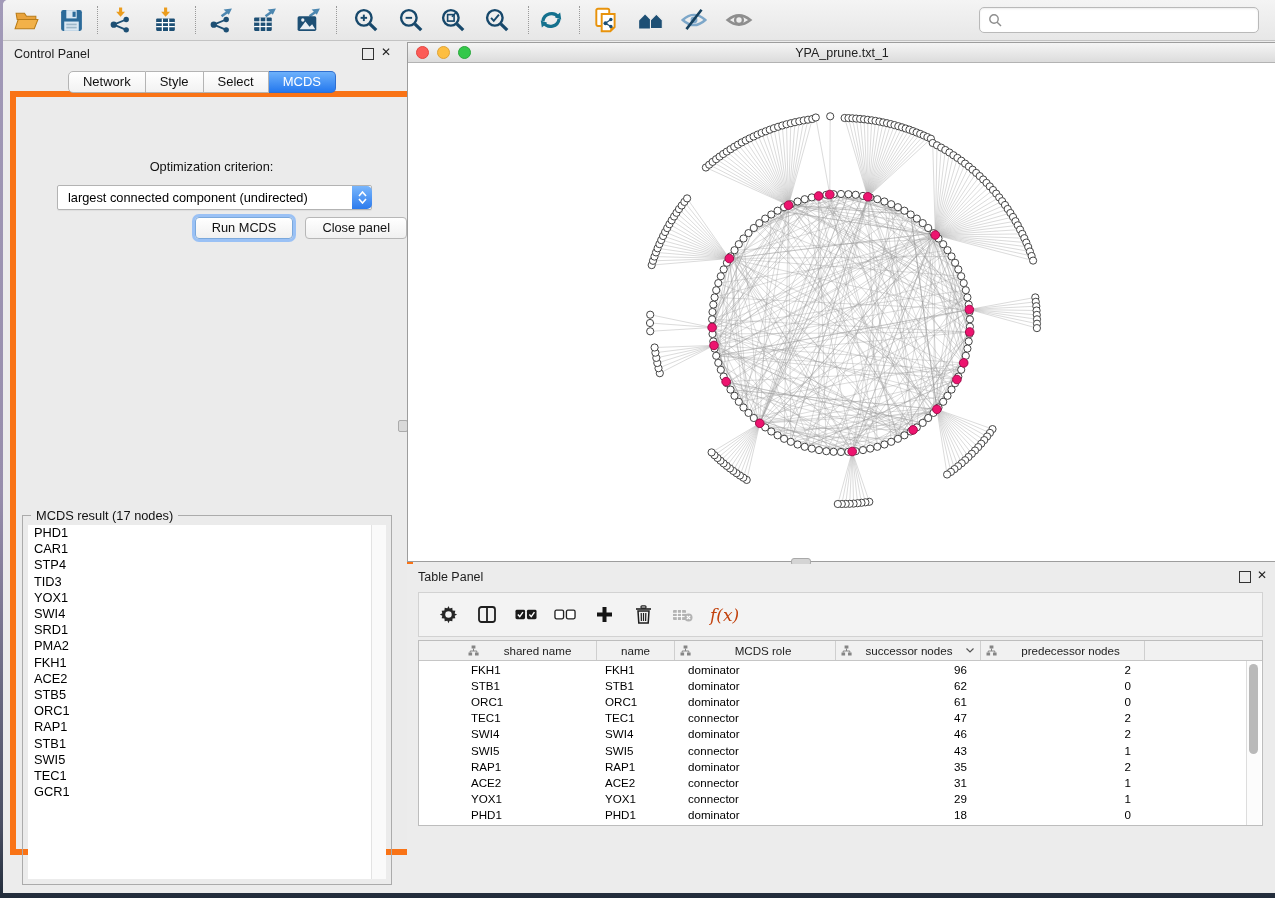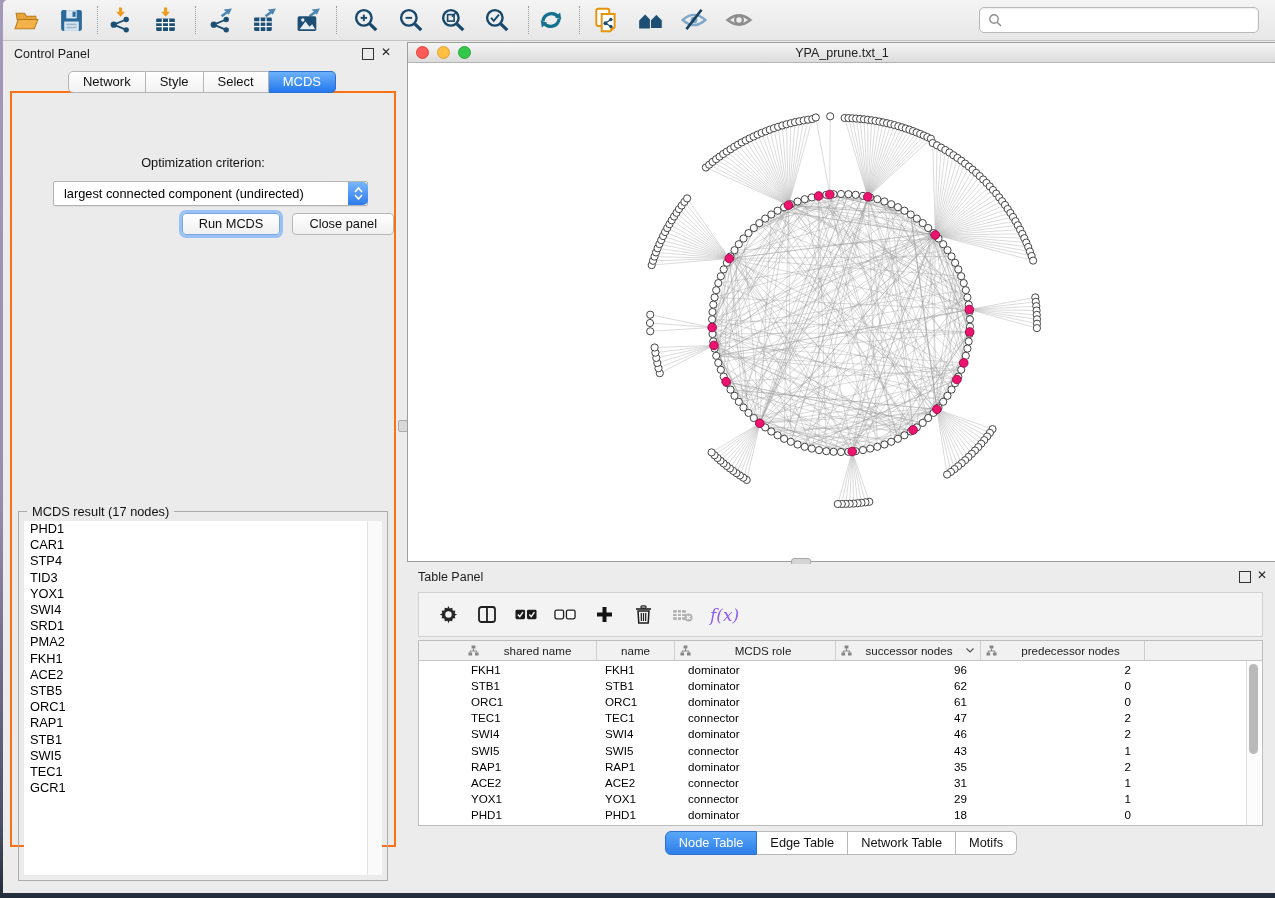--- a/index.html
+++ b/index.html
@@ -23,21 +23,21 @@
   .search-wrap input{border:none;outline:none;flex:1;font:12px "Liberation Sans",sans-serif;background:transparent;height:18px;}
 
   
   .cpanel{position:absolute;left:0;top:41px;width:398px;height:819px;background:#ececec;}
   .dock-header{position:absolute;left:0;top:0;width:100%;height:26px;font-size:12.5px;color:#1d1d1d;}
   .dock-header .dtitle{position:absolute;left:11px;top:6px;}
   .dock-float{position:absolute;width:10px;height:10px;border:1.5px solid #333;top:7px;}
   .dock-close{position:absolute;top:4px;font-size:12px;font-weight:bold;color:#222;}
   .cpanel .dock-float{left:359px;}
   .cpanel .dock-close{left:378px;}
-  .cpanel-body{position:absolute;left:7px;top:50px;width:382px;height:752px;background:#ebebeb;border:2px solid #f97316;}
+  .cpanel-body{position:absolute;left:7px;top:50px;width:382px;height:752px;background:#ebebeb;border:6px solid #f97316;padding-left:9px;}
   .tabs-row{position:absolute;left:0;top:30px;width:100%;display:flex;justify-content:center;z-index:3;}
   .tab{height:20px;line-height:20px;padding:0 14px;background:linear-gradient(#ffffff,#f2f2f2);
     border:1px solid #b4b4b4;border-left:none;font-size:13px;color:#111;}
   .tab:first-child{border-left:1px solid #b4b4b4;border-radius:5px 0 0 5px;}
   .tab:last-child{border-radius:0 5px 5px 0;}
   .tab.active{background:linear-gradient(#6db1fb,#2478ee);color:#fff;border-color:#2f6fd0;}
   .opt-label{position:absolute;left:0;top:62px;width:100%;text-align:center;font-size:12.8px;color:#111;}
   .dropdown{position:absolute;left:41px;top:88px;width:313px;height:23px;background:#fff;border:1px solid #b3b3b3;
     border-radius:2px;display:flex;align-items:center;box-shadow:0 1px 1px rgba(0,0,0,.06);}
   .dropdown .dd-text{flex:1;padding-left:10px;font-size:12.8px;color:#000;white-space:nowrap;}
@@ -69,21 +69,21 @@
   .net-title{position:absolute;left:0;top:3px;width:100%;text-align:center;font-size:12.5px;color:#222;}
   .net-canvas{position:absolute;left:0;top:20px;width:866px;height:496px;background:#fff;}
 
   
   .tpanel{position:absolute;left:404px;top:564px;width:868px;height:296px;background:#ececec;}
   .tpanel .dock-float{left:832px;}
   .tpanel .dock-close{left:850px;}
   .ttoolbar{position:absolute;left:11px;top:28px;width:845px;height:45px;background:#f3f3f3;border:1px solid #d2d2d2;
     display:flex;align-items:center;gap:17px;padding-left:18px;box-sizing:border-box;}
   .ticon{display:flex;align-items:center;justify-content:center;width:22px;height:22px;}
-  .fx{font:italic 17px "DejaVu Serif",serif;color:#8b5cf6;text-align:center;}
+  .fx{font:italic 17px "DejaVu Serif",serif;color:#c2410c;text-align:center;}
   .tbl{position:absolute;left:11px;top:76px;width:845px;height:186px;background:#fff;border:1px solid #bdbdbd;box-sizing:border-box;overflow:hidden;}
   .tbl-head{display:flex;height:19px;border-bottom:1px solid #c6c6c6;background:#f1f1f1;}
   .th{display:flex;align-items:center;border-right:1px solid #cfcfcf;box-sizing:border-box;
     font-size:11.6px;color:#222;position:relative;}
   .th .hicon{margin-left:5px;}
   .th .hlabel{flex:1;text-align:center;padding:0 4px;white-space:nowrap;}
   .c0{width:134px;margin-left:44px;}.c1{width:78px;}.c2{width:161px;}.c3{width:145px;align-items:center;}.c4{width:164px;}
   .tbl-body{position:relative;}
   .trow{display:flex;height:16.2px;align-items:center;}
   .td{font-size:11.6px;color:#000;box-sizing:border-box;white-space:nowrap;overflow:hidden;}
@@ -1292,22 +1292,16 @@
             <div class="td c2 a-left" style="padding-left: 13px;">dominator</div>
             <div class="td c3 a-right">18</div>
             <div class="td c4 a-right">0</div>
           </div>
         </div>
       <div class="tbl-scroll">
         <div class="tbl-thumb"></div>
       </div>
     </div>
 
-    <div class="ttabs">
-      <div class="ttab active">Node Table</div>
-      <div class="ttab">Edge Table</div>
-      <div class="ttab">Network Table</div>
-      <div class="ttab">Motifs</div>
-    </div>
   </div>
 
 
 </div>
 
 </body></html>

